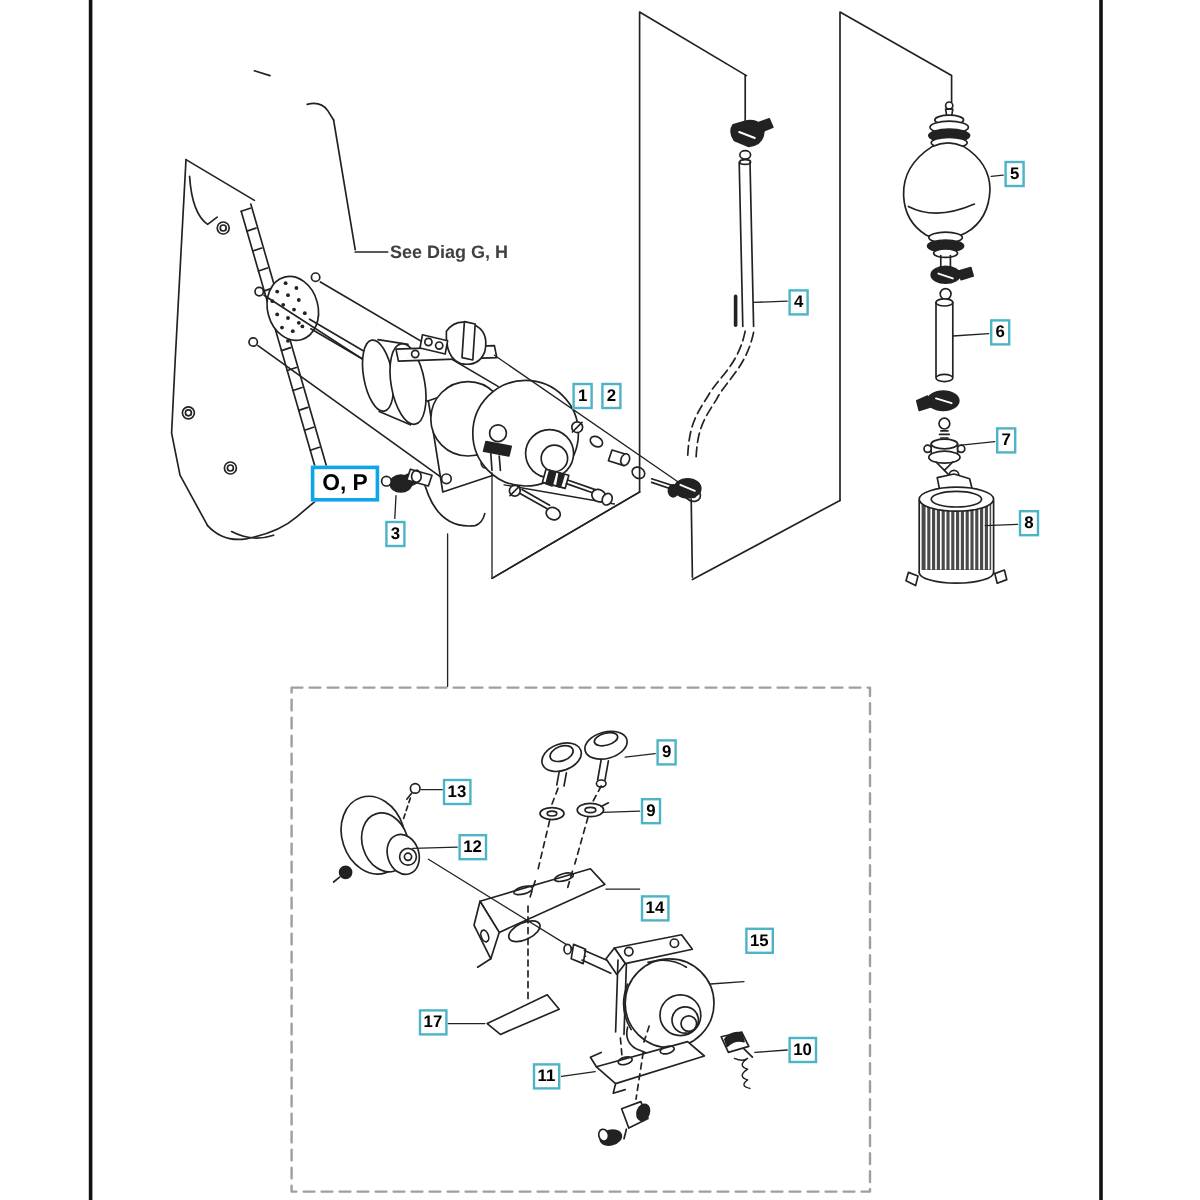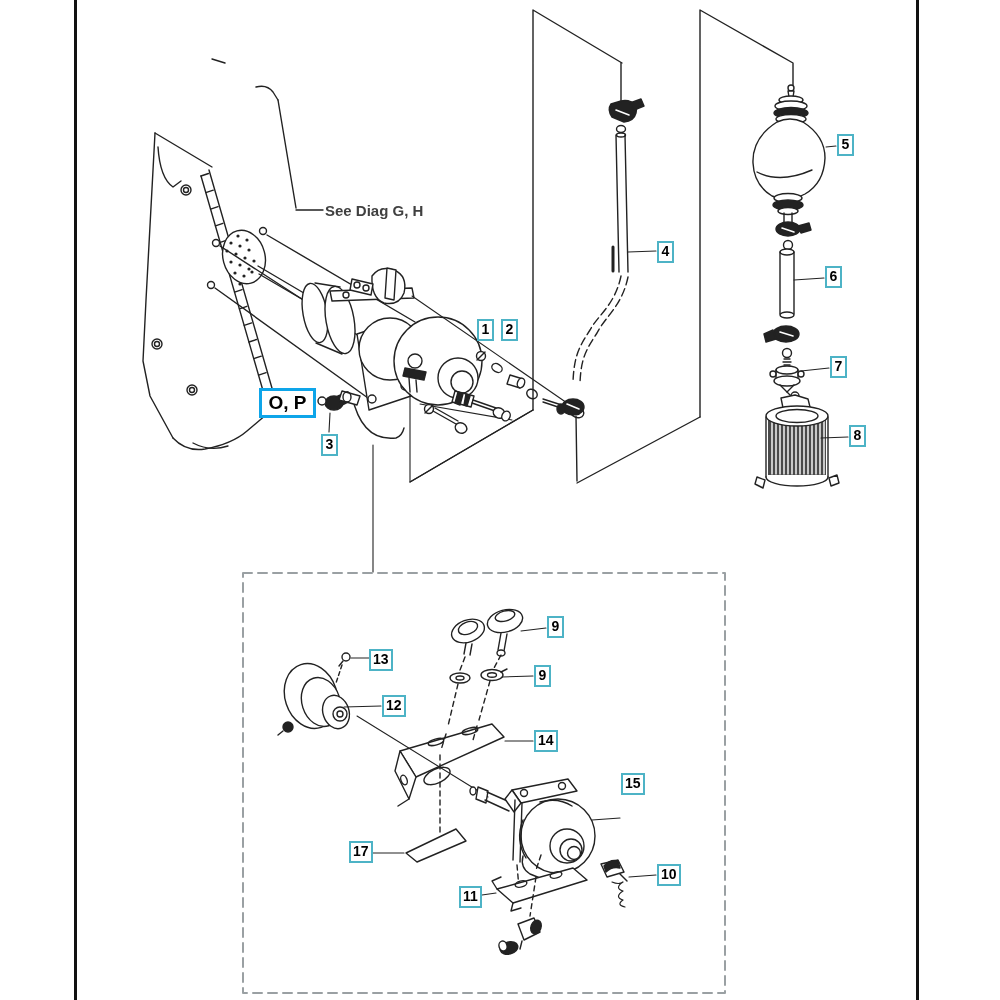--- a/index.html
+++ b/index.html
@@ -405,22 +405,22 @@
       <div class="callout" style="left: 477px; top: 319px;">1</div>
       <div class="callout" style="left: 501px; top: 319px;">2</div>
       <div class="callout" style="left: 321px; top: 434px;">3</div>
       <div class="callout" style="left: 657px; top: 241px;">4</div>
       <div class="callout" style="left: 837px; top: 134px;">5</div>
       <div class="callout" style="left: 825px; top: 266px;">6</div>
       <div class="callout" style="left: 830px; top: 356px;">7</div>
       <div class="callout" style="left: 849px; top: 425px;">8</div>
       <div class="callout" style="left: 547px; top: 616px;">9</div>
       <div class="callout" style="left: 534px; top: 665px;">9</div>
-      <div class="callout" style="left: 444px; top: 886px; margin-left: 15px;">11</div>
+      <div class="callout" style="left: 444px; top: 886px;">11</div>
       <div class="callout" style="left: 382px; top: 695px;">12</div>
       <div class="callout" style="left: 369px; top: 649px;">13</div>
-      <div class="callout" style="left: 534px; top: 730px;">14</div>
+      <div class="callout" style="left: 534px; top: 746px;">14</div>
       <div class="callout" style="left: 621px; top: 773px;">15</div>
       <div class="callout" style="left: 657px; top: 864px;">10</div>
       <div class="callout" style="left: 349px; top: 841px; text-align: center;">17</div>
     </div>
 
 </div>
 
 </body></html>

